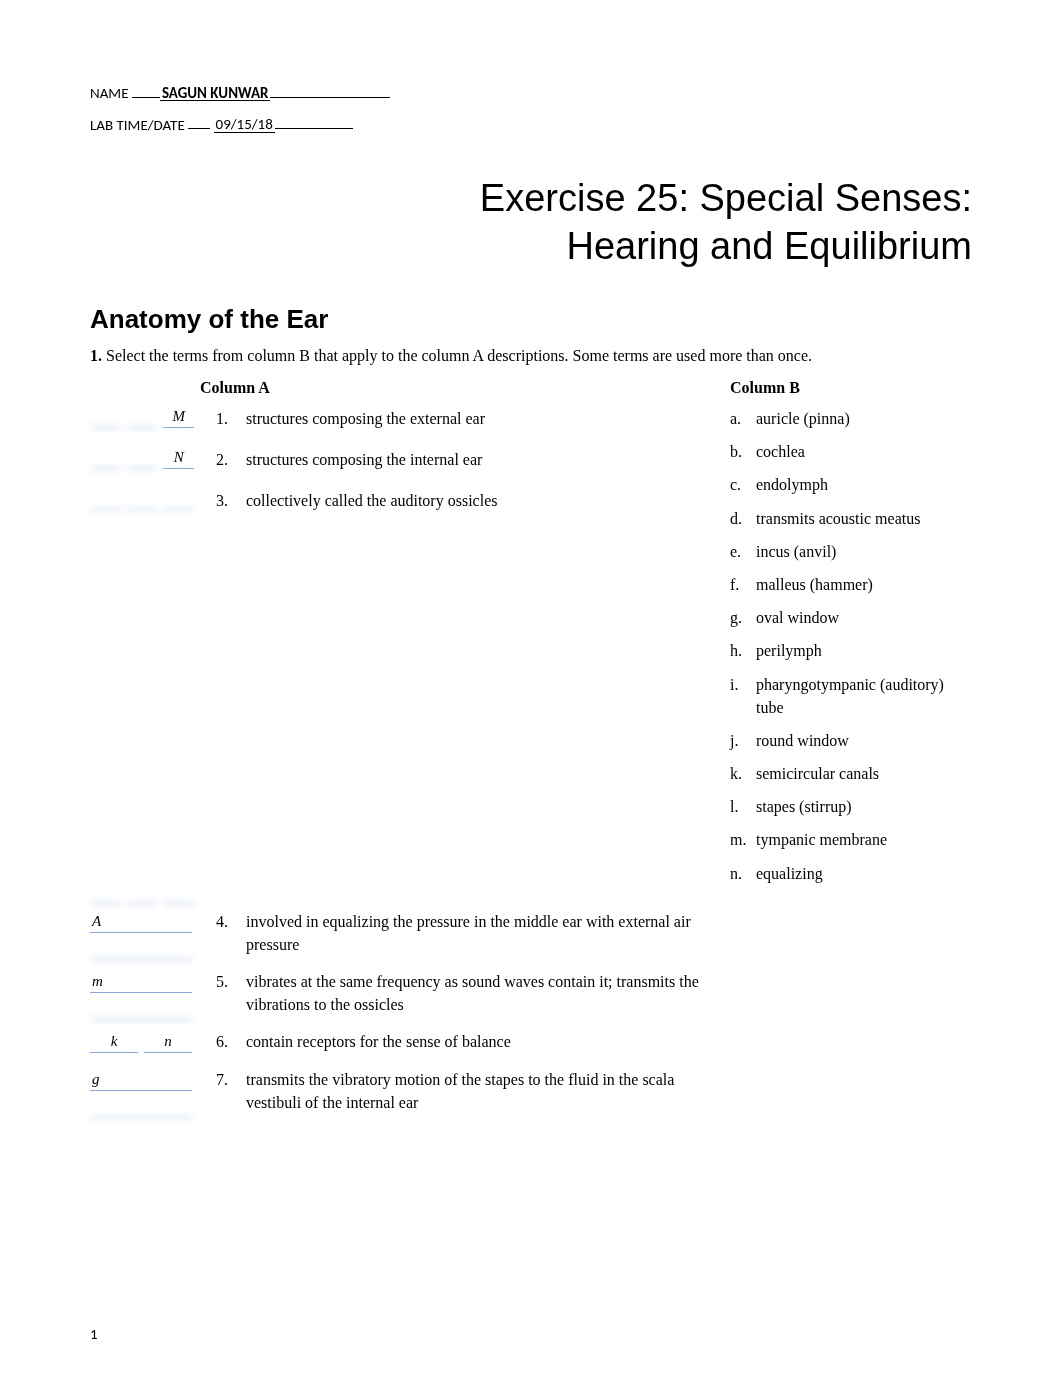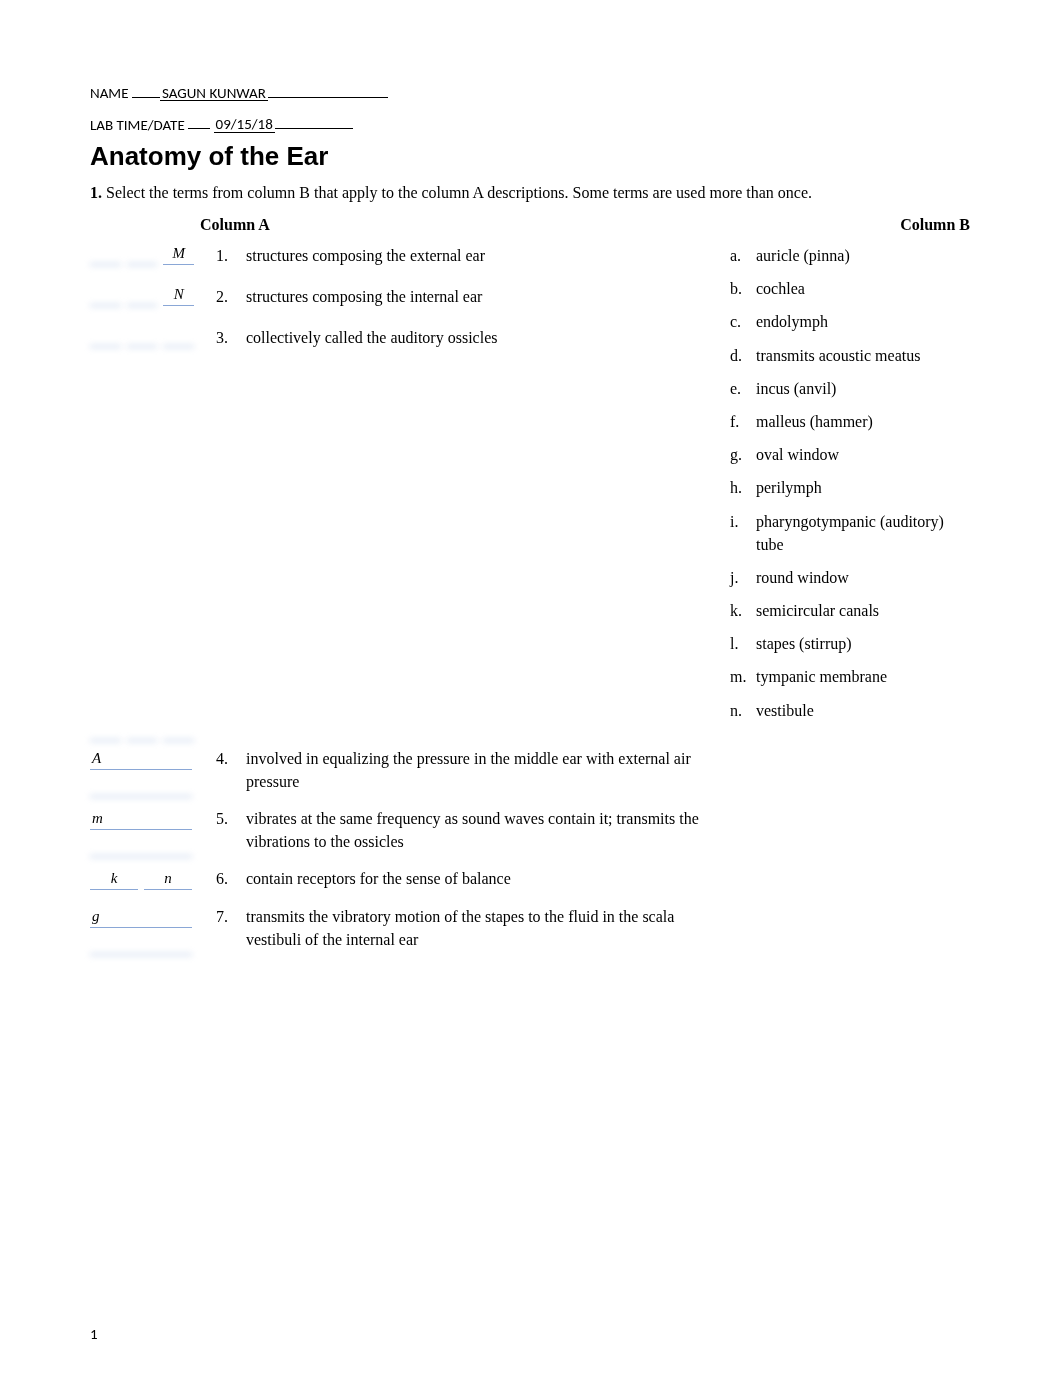--- a/index.html
+++ b/index.html
@@ -25,21 +25,21 @@
   .meta-line .label {
     letter-spacing: 0;
   }
   .underline {
     display: inline-block;
     border-bottom: 1px solid #000;
     height: 1.1em;
     vertical-align: baseline;
   }
   .name-pre { width: 28px; }
-  .name-val { padding: 0 2px; }
+  .name-val { padding: 0 2px; font-weight: bold; }
   .name-post { width: 120px; }
   .date-pre { width: 22px; }
   .date-post { width: 78px; }
   .title {
     font-family: "Verdana", "Arial", sans-serif;
     font-size: 38px;
     line-height: 1.25;
     text-align: right;
     margin: 42px 0 34px 0;
     font-weight: 400;
@@ -57,21 +57,21 @@
   }
   .instruction .bold { font-weight: 700; }
   .columns-header {
     display: flex;
     font-weight: 700;
     font-size: 16px;
     margin-bottom: 10px;
   }
   .colA-head-spacer { width: 110px; }
   .colA-head { width: 530px; }
-  .colB-head { width: 240px; text-align: right; }
+  .colB-head { width: 240px; }
   .body-row {
     display: flex;
     align-items: flex-start;
   }
   .answer-col {
     width: 110px;
     display: flex;
     gap: 0;
   }
   .ans-slot {
@@ -152,20 +152,24 @@
     <span class="label">NAME</span>
     <span class="underline name-pre"></span><span class="underline name-val">SAGUN KUNWAR</span><span class="underline name-post"></span>
   </div>
 
   <div class="meta-line" style="margin-top:10px;">
     <span class="label">LAB TIME/DATE</span>
     <span class="underline date-pre"></span>
     <span class="underline" style="padding:0 2px;">09/15/18</span><span class="underline date-post"></span>
   </div>
 
+  <div class="title">
+    <span>Exercise 25: Special Senses:</span><br>
+    <span>Hearing and Equilibrium</span>
+  </div>
 
   <div class="section-title">Anatomy of the Ear</div>
 
   <div class="instruction">
     <span class="bold">1.</span>
     <span>Select the terms from column B that apply to the column A descriptions. Some terms are used more than once.</span>
   </div>
 
   <div class="columns-header">
     <div class="colA-head-spacer"></div>
@@ -277,21 +281,21 @@
       <div class="b-row">
           <div class="b-letter">l.</div>
           <div class="b-text">stapes (stirrup)</div>
         </div>
       <div class="b-row">
           <div class="b-letter">m.</div>
           <div class="b-text">tympanic membrane</div>
         </div>
       <div class="b-row">
           <div class="b-letter">n.</div>
-          <div class="b-text">vestibule</div>
+          <div class="b-text">equalizing</div>
         </div>
     </div>
   </div>
 
   <div class="lower-block" style="margin-top:6px;">
 
     <div class="body-row">
       <div class="answer-col" style="flex-direction:column; width:110px;">
         <div class="ans-single">A</div>
         <div class="ans-single blurred" style="margin-top:6px;"></div>

